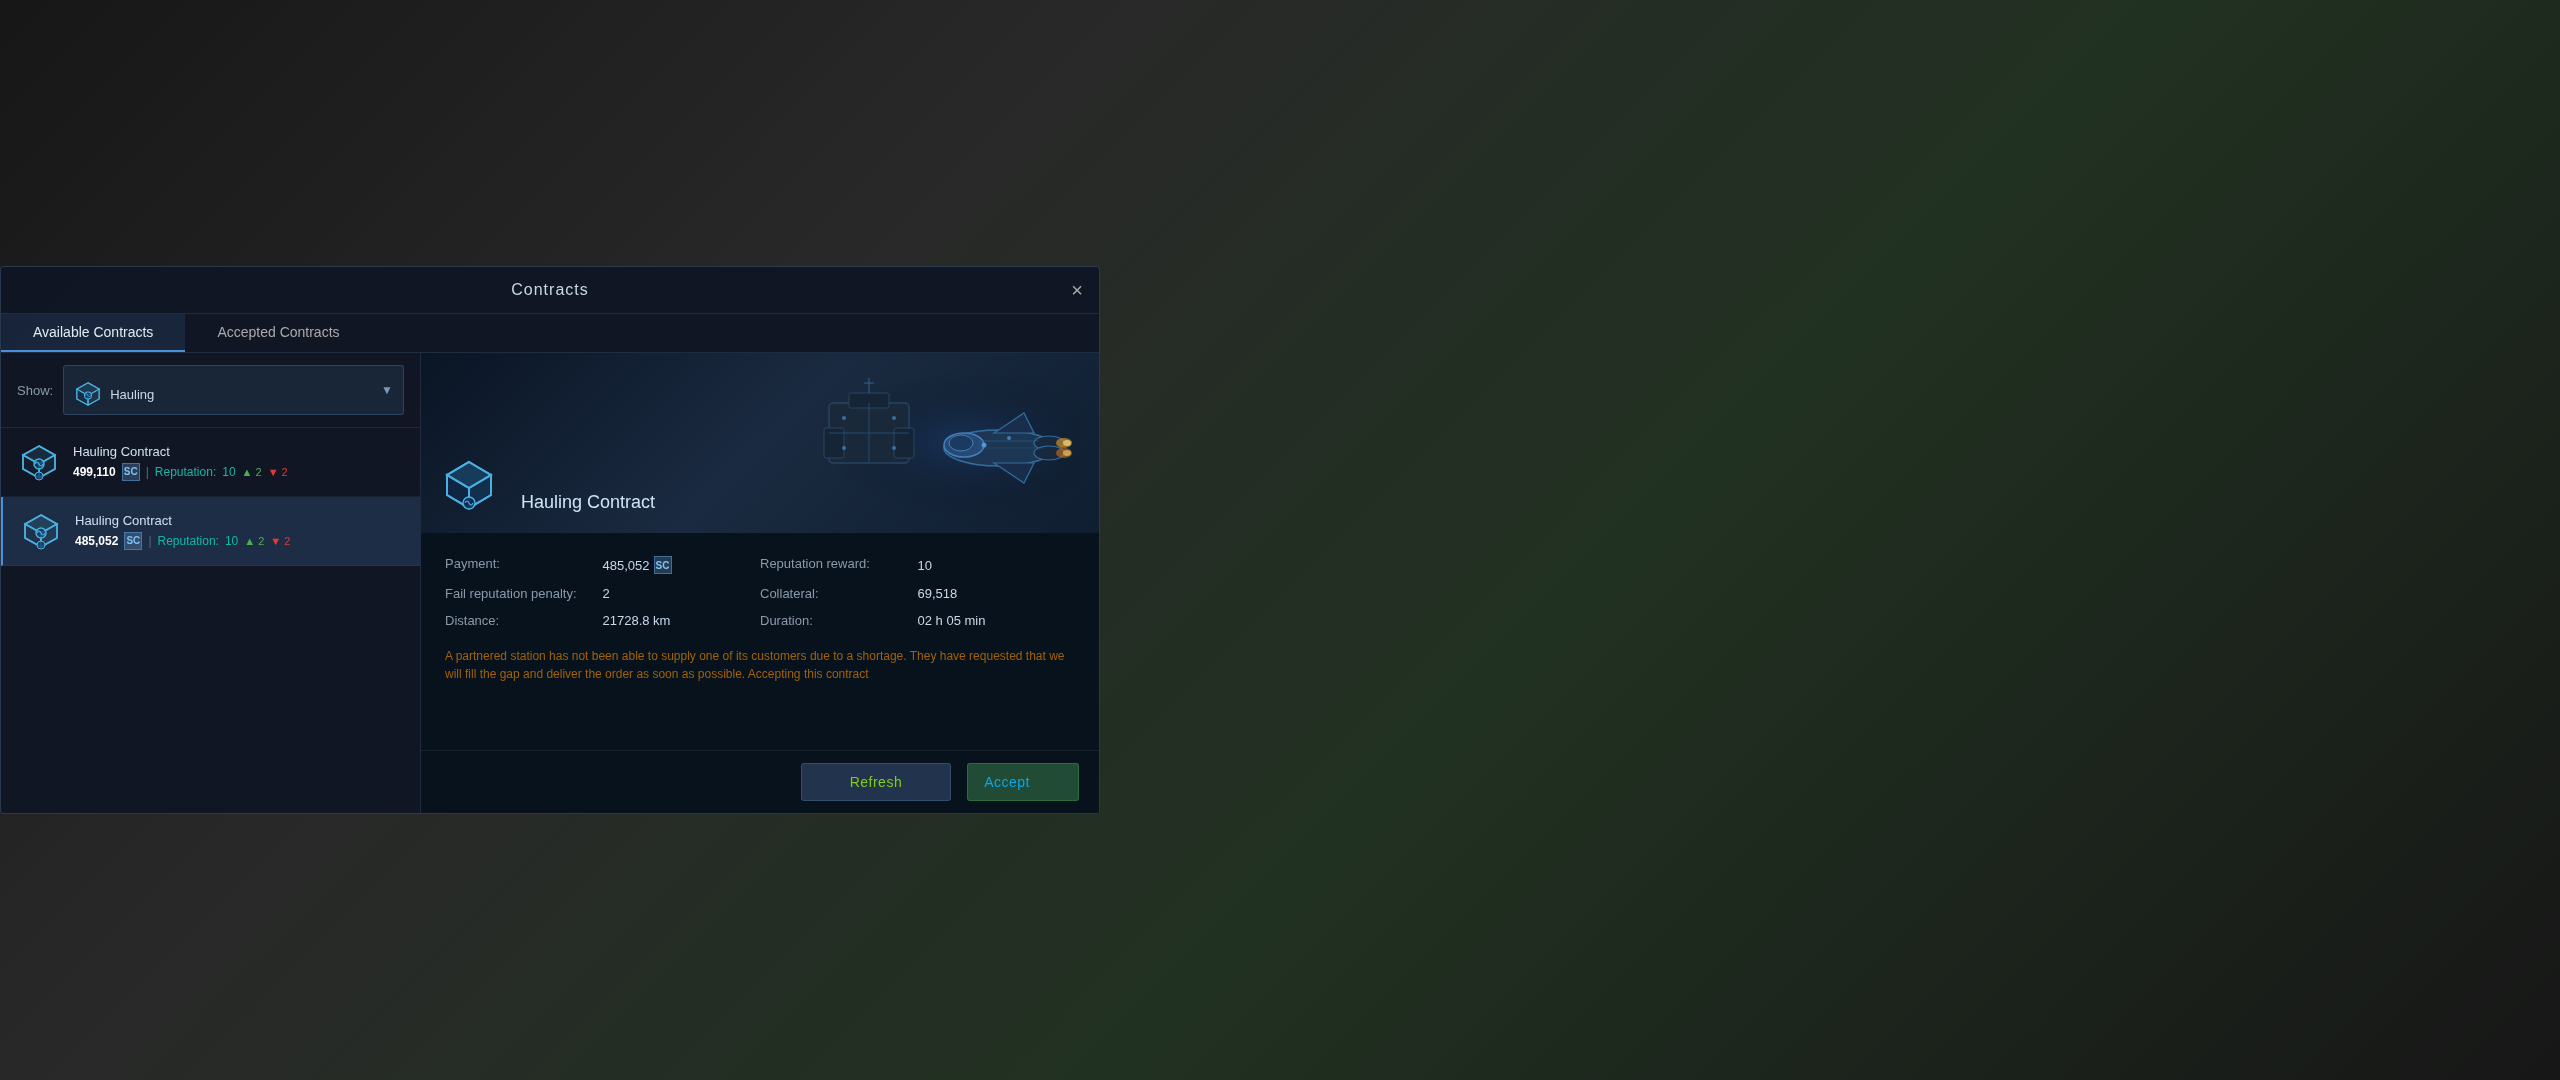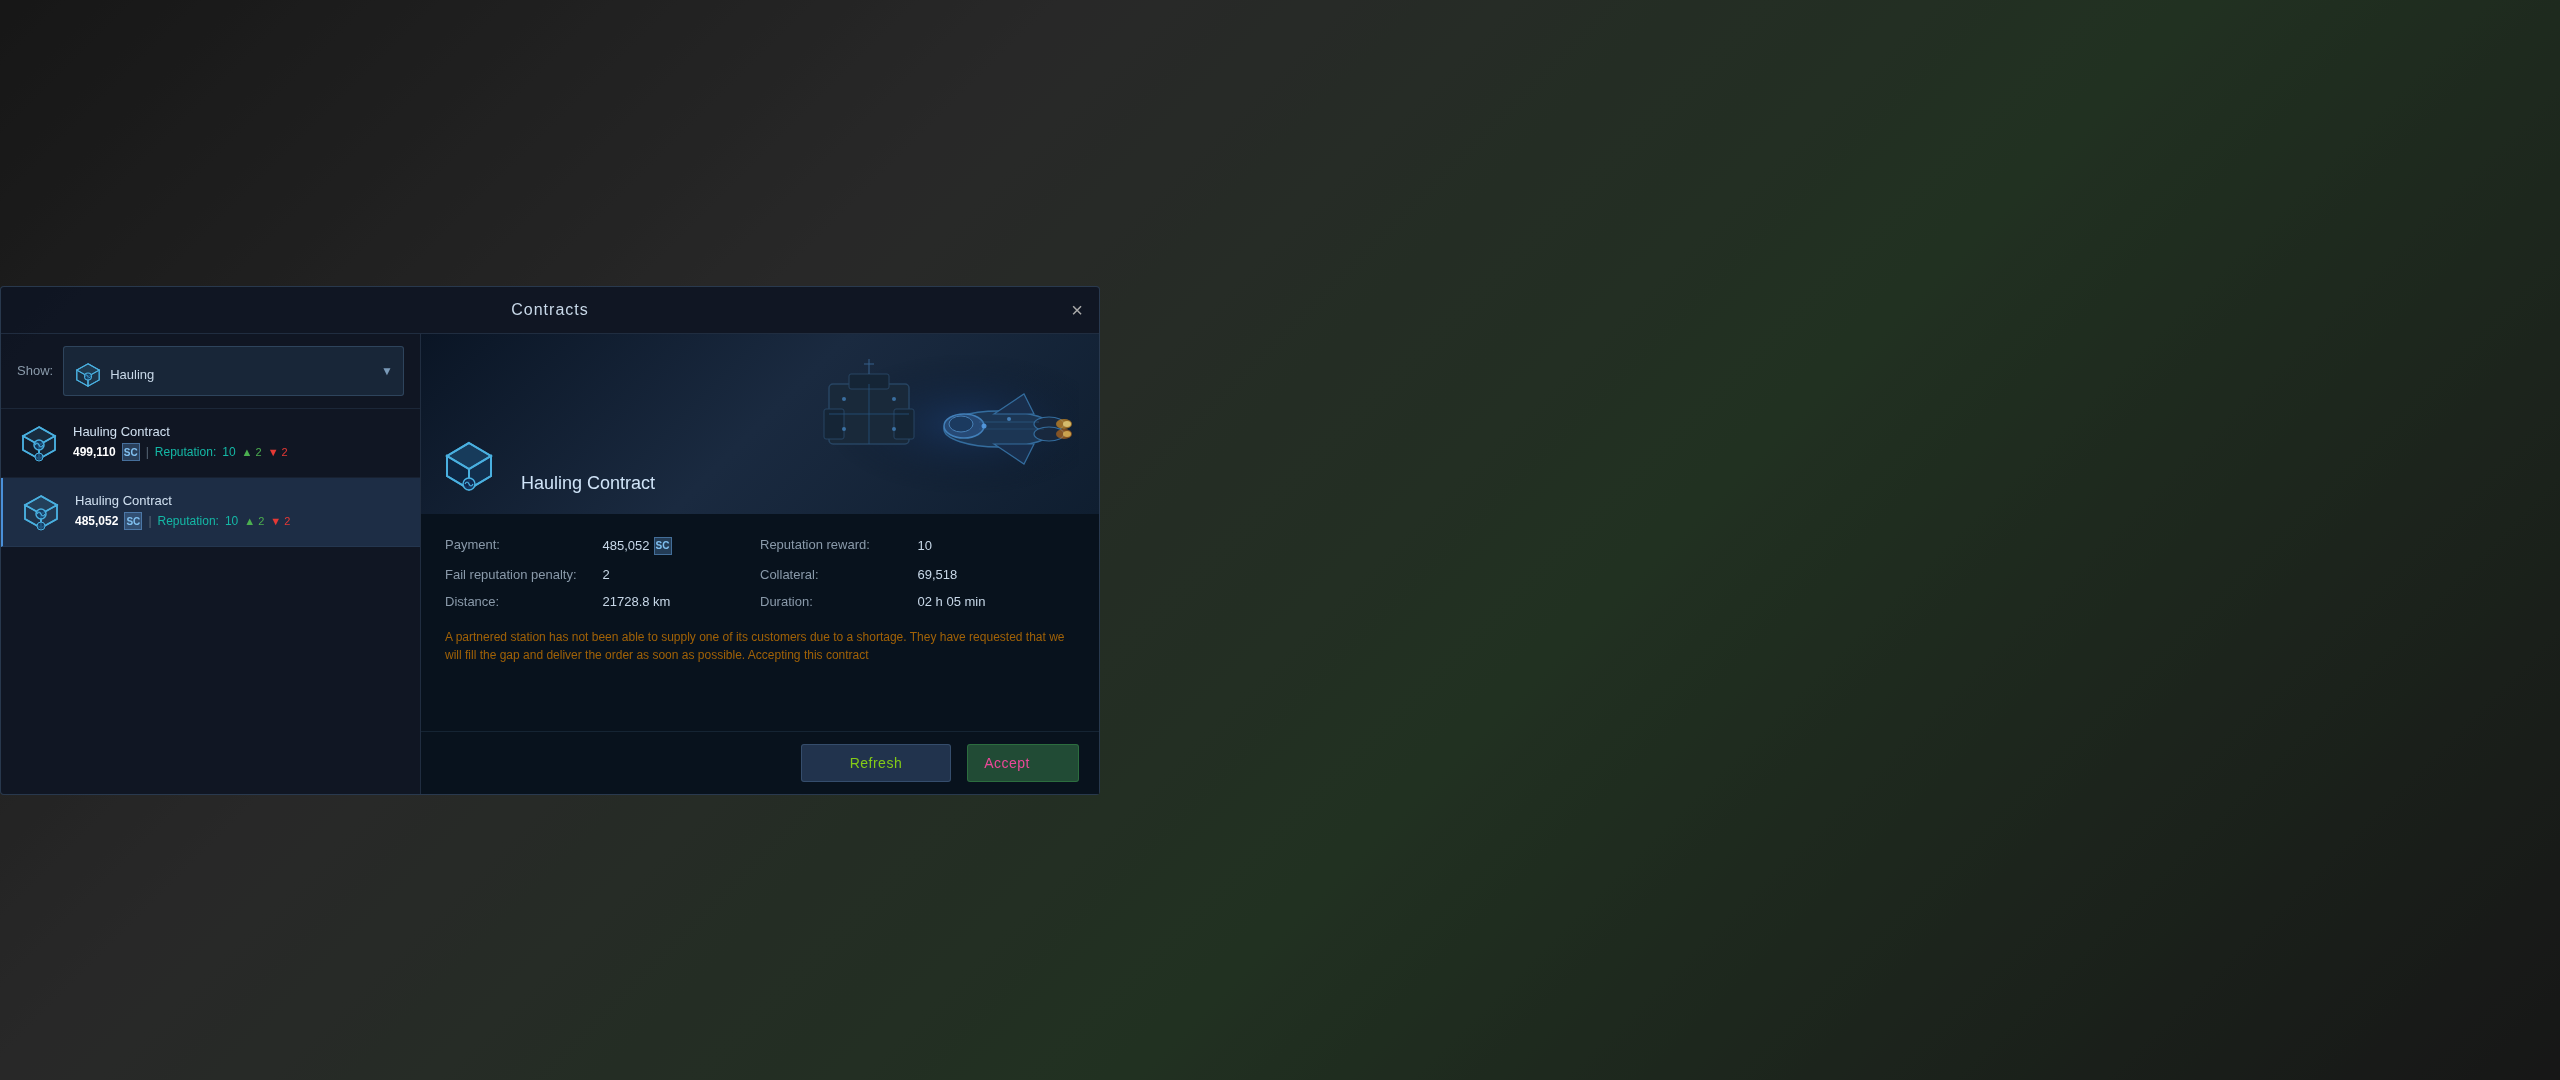--- a/index.html
+++ b/index.html
@@ -356,21 +356,21 @@
     }
 
     .btn-refresh {
       background: rgba(40,60,90,0.8);
       color: #84cc16;
       border: 1px solid rgba(100,140,180,0.3);
     }
 
     .btn-accept {
       background: rgba(40,90,60,0.8);
-      color: #ec4899;
+      color: #0ea5e9;
       border: 1px solid rgba(60,160,80,0.4);
       padding-left: 16px;
     }
 
     
     .box-icon-svg {
       width: 40px;
       height: 40px;
     }
 
@@ -386,20 +386,24 @@
 <div class="bg-overlay"></div>
 
 <div class="modal-backdrop">
   <div class="modal">
 
     <div class="modal-header">
       <span class="modal-title">Contracts</span>
       <button class="close-btn">×</button>
     </div>
 
+    <div class="tabs">
+      <button class="tab active">Available Contracts</button>
+      <button class="tab">Accepted Contracts</button>
+    </div>
 
     <div class="modal-body">
 
       <div class="left-panel">
 
         <div class="show-filter">
           <span class="show-label">Show:</span>
           <div class="filter-dropdown">
             <div class="filter-dropdown-inner">
               <div class="hauling-icon">

